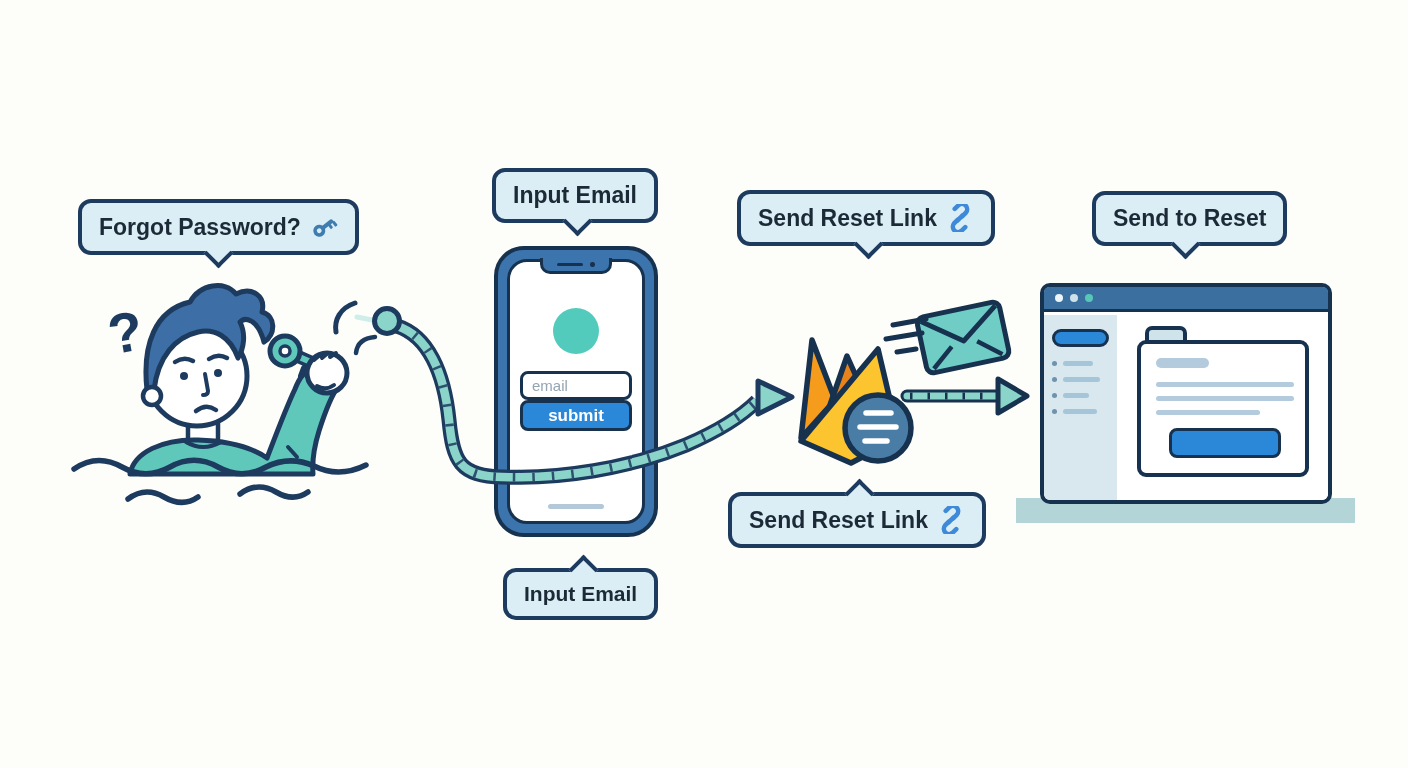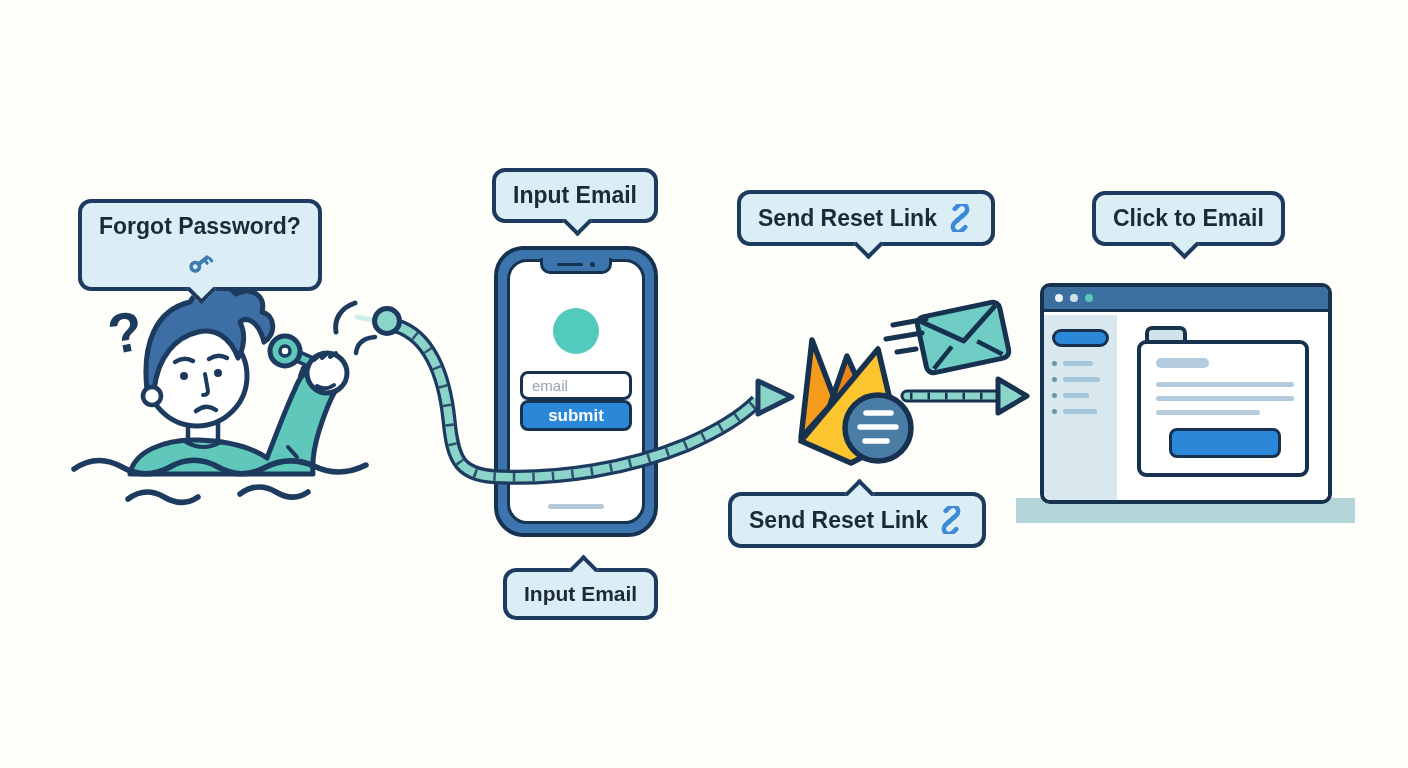--- a/index.html
+++ b/index.html
@@ -14,21 +14,21 @@
 
   
   .bubble { position:absolute; z-index:6; background:#dbeef5; border:4px solid #1d3a5f;
             border-radius:13px; padding:10px 17px; display:flex; align-items:center; gap:9px;
             font-weight:bold; font-size:23px; color:#1c2936; white-space:nowrap; }
   .bubble::after { content:""; position:absolute; width:17px; height:17px; background:#dbeef5;
             transform:rotate(45deg); }
   .bubble.tail-down::after { bottom:-13px; border-right:4px solid #1d3a5f; border-bottom:4px solid #1d3a5f; }
   .bubble.tail-up::after   { top:-13px;    border-left:4px solid #1d3a5f;  border-top:4px solid #1d3a5f; }
 
-  #bubble-forgot        { left:78px;  top:199px;flex-direction:column; } #bubble-forgot::after        { left:46%; }
+  #bubble-forgot        { left:78px;  top:199px; } #bubble-forgot::after        { left:46%; }
   #bubble-input-top     { left:492px; top:168px; } #bubble-input-top::after     { left:45%; }
   #bubble-send-top      { left:737px; top:190px; } #bubble-send-top::after      { left:47%; }
   #bubble-click-reset   { left:1092px;top:191px; } #bubble-click-reset::after   { left:42%; }
   #bubble-send-bottom   { left:728px; top:492px; } #bubble-send-bottom::after   { left:47%; }
   #bubble-input-bottom  { left:503px; top:568px; font-size:21px; } #bubble-input-bottom::after { left:45%; }
 
   .bubble-icon { display:inline-block; width:28px; height:28px; flex:0 0 auto; }
 
   
   #phone { position:absolute; z-index:2; left:494px; top:246px; width:164px; height:291px;
@@ -257,21 +257,21 @@
     <svg class="bubble-icon" viewBox="0 0 26 26">
       <g fill="none" stroke="#3f8ad8" stroke-width="4.2" stroke-linecap="round">
         <path d="M 11,14.5 L 7.5,18 A 4.9,4.9 0 0 0 14.4,24.9 L 17.9,21.4"></path>
         <path d="M 15,11.5 L 18.5,8 A 4.9,4.9 0 0 0 11.6,1.1 L 8.1,4.6"></path>
         <path d="M 10.5,15.5 L 15.5,10.5"></path>
       </g>
     </svg>
   </div>
 
   <div class="bubble tail-down" id="bubble-click-reset">
-    <span>Click to Email</span>
+    <span>Send to Reset</span>
   </div>
 
   <div class="bubble tail-up" id="bubble-send-bottom">
     <span>Send Reset Link</span>
     <svg class="bubble-icon" viewBox="0 0 26 26">
       <g fill="none" stroke="#3f8ad8" stroke-width="4.2" stroke-linecap="round">
         <path d="M 11,14.5 L 7.5,18 A 4.9,4.9 0 0 0 14.4,24.9 L 17.9,21.4"></path>
         <path d="M 15,11.5 L 18.5,8 A 4.9,4.9 0 0 0 11.6,1.1 L 8.1,4.6"></path>
         <path d="M 10.5,15.5 L 15.5,10.5"></path>
       </g>

